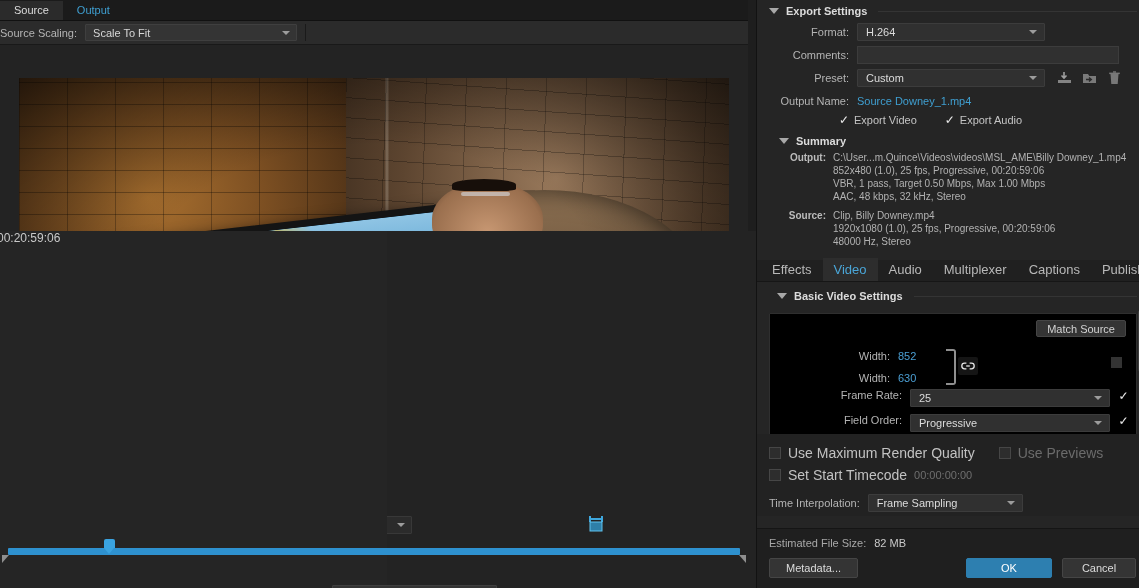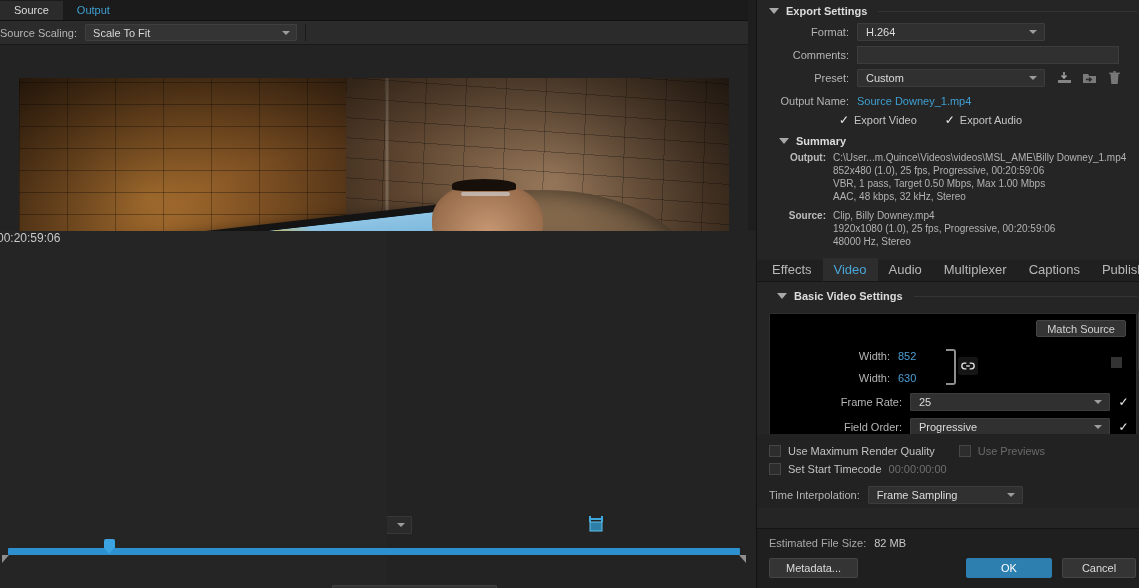--- a/index.html
+++ b/index.html
@@ -193,35 +193,35 @@
   .whblock { position: relative; padding-top: 26px; }
   .whrow { display: flex; align-items: center; height: 22px; }
   .whrow .flabel { width: 128px; text-align: right; padding-right: 8px; color: #b4b4b4; font-size: 11px; }
   .whrow .num { color: #4b9fd4; font-size: 11px; width: 40px; }
   .linkbracket { position: absolute; left: 176px; top: 30px; width: 10px; height: 36px;
                  border: 2px solid #8f8f8f; border-left: none; border-radius: 0 3px 3px 0; }
   .linkicon { position: absolute; left: 188px; top: 38px; width: 20px; height: 18px;
               background: #151515; border-radius: 2px; display: flex; align-items: center; justify-content: center; }
   .sq-btn { position: absolute; right: 14px; top: 38px; width: 11px; height: 11px; background: #333; }
 
-  .rrow { display: flex; align-items: center; height: 25px; padding: 0 6px 0 12px; }
+  .rrow { display: flex; height: 25px; padding: 0 6px 0 12px; }
   .rrow .flabel { width: 128px; text-align: right; padding-right: 8px; color: #b4b4b4; font-size: 11px; }
   .rrow .fcombo { flex: 1; }
   .rchk { width: 13px; height: 13px; margin-left: 7px; display: flex; align-items: center;
           justify-content: center; color: #eaeaea; font-size: 12px; }
 
   .vscroll { position: absolute; right: 2px; top: 28px; width: 7px; height: 112px;
              background: #2a2a2a; border-radius: 3px; }
   .vscroll .thumb { position: absolute; left: 0; top: 0; width: 7px; height: 62px;
                     background: #3d3d3d; border-radius: 3px; }
 
   .lowerpanel { position: relative; background: #222; padding: 8px 0 0 0; }
   .lowrow { display: flex; align-items: center; gap: 7px; padding: 3px 12px; }
   .lowrow .cb { width: 12px; height: 12px; background: #2d2d2d; border: 1px solid #464646; }
-  .lowrow .tx { color: #c2c2c2; font-size: 11px; }
+  .lowrow .tx { color: #c2c2c2; font-size: 14px; }
   .lowrow .tx.dim { color: #6b6b6b; }
   .lowrow .tc-dim { color: #6f6f6f; font-size: 11px; }
   .tirow { display: flex; align-items: center; gap: 8px; padding: 8px 12px 4px 12px; }
   .tirow .lbl { color: #b4b4b4; font-size: 11px; }
   #ti-combo { width: 155px; }
 
   .footer { position: absolute; left: 0; bottom: 0; width: 391px; background: #1f1f1f;
             border-top: 1px solid #151515; padding: 8px 12px 10px 12px; }
   .efs { display: flex; gap: 8px; font-size: 11px; color: #a8a8a8; margin-bottom: 9px; }
   .efs .v { color: #c9c9c9; }

